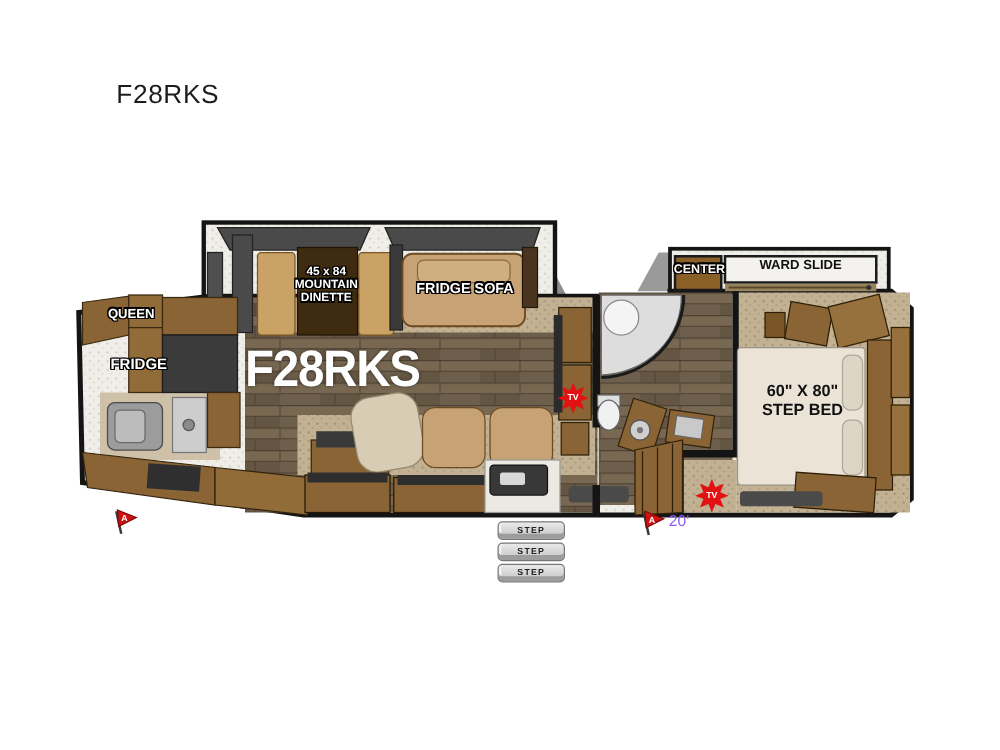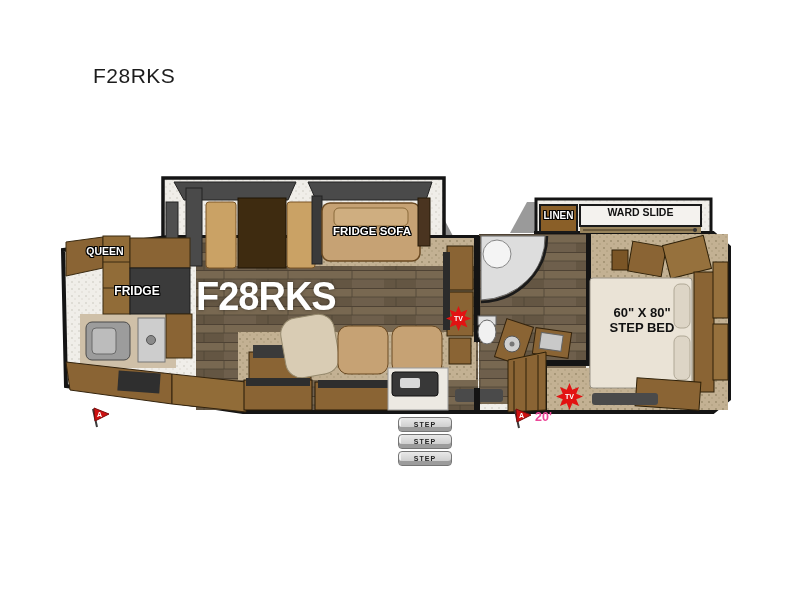--- a/index.html
+++ b/index.html
@@ -16,21 +16,21 @@
          text-shadow:0 0 3px rgba(0,0,0,.45);transform:scaleY(1.08);}
   .steps{position:absolute;left:398px;top:417px;display:flex;flex-direction:column;gap:2px;}
   .step{width:52px;height:13px;border:1px solid #767676;border-radius:4px;
         background:linear-gradient(#e9e9e9,#c3c3c3);box-shadow:inset 0 -4px 0 #9c9c9c,inset 2px 0 0 #f2f2f2;
         display:flex;align-items:center;justify-content:center;
         font-size:7px;font-weight:bold;color:#222;letter-spacing:1px;}
   .tvstar{position:absolute;display:flex;align-items:center;justify-content:center;
           background:#e21212;color:#fff;font-size:7px;font-weight:bold;
           clip-path:polygon(100% 50%,74.9% 60.3%,85.4% 85.4%,60.3% 74.9%,50% 100%,39.7% 74.9%,14.6% 85.4%,25.1% 60.3%,0% 50%,25.1% 39.7%,14.6% 14.6%,39.7% 25.1%,50% 0%,60.3% 25.1%,85.4% 14.6%,74.9% 39.7%);}
   .flag{position:absolute;}
-  .awning-len{position:absolute;font-size:12.5px;font-weight:bold;color:#ec4899;}
+  .awning-len{position:absolute;font-size:12.5px;font-weight:normal;color:#8b5cf6;}
 </style>
 </head>
 <body>
 
 <div class="stage">
 
   <div class="heading">F28RKS</div>
 
   <svg class="plan" width="800" height="600" viewBox="0 0 800 600">
     <defs>
@@ -151,30 +151,35 @@
     <rect x="713" y="324" width="15" height="56" fill="#96713d" stroke="#2e2008"></rect>
     <rect x="636" y="380" width="64" height="28" fill="#8a6434" stroke="#2e2008" transform="rotate(4 668 394)"></rect>
     <rect x="592" y="393" width="66" height="12" rx="3" fill="#4a4a4a"></rect>
     <polygon points="508,360 546,352 546,410 508,412" fill="#8a6434" stroke="#2e2008"></polygon>
     <line x1="514" y1="361" x2="514" y2="411" stroke="#2e2008"></line>
     <line x1="526" y1="358" x2="526" y2="411" stroke="#2e2008"></line>
     <line x1="538" y1="355" x2="538" y2="410" stroke="#2e2008"></line>
   </svg>
 
   <div class="lbl" style="left:80px;top:246px;width:50px;font-size:10.5px;">QUEEN</div>
-  <div class="lbl" style="left:84px;top:285px;width:54px;font-size:12px;margin-left:26px;">FRIDGE</div>
-
+  <div class="lbl" style="left:84px;top:285px;width:54px;font-size:12px;">FRIDGE</div>
+
+  <div class="lbl" style="left:224px;top:213px;width:74px;font-size:9.5px;">
+    <div>45 x 84</div>
+    <div>MOUNTAIN</div>
+    <div>DINETTE</div>
+  </div>
 
   <div class="lbl" style="left:324px;top:225px;width:96px;font-size:11.5px;">FRIDGE SOFA</div>
 
   <div class="model" style="left:196px;top:275px;">F28RKS</div>
 
 
 
-  <div class="lbl" style="left:539px;top:211px;width:39px;font-size:10px;">LINEN</div>
+  <div class="lbl" style="left:539px;top:211px;width:39px;font-size:10px;">CENTER</div>
   <div class="lbl-dark" style="left:580px;top:207px;width:121px;font-size:10.5px;font-weight:bold;">WARD SLIDE</div>
 
   <div class="lbl-dark" style="left:590px;top:306px;width:104px;font-size:13px;font-weight:bold;">
     <div>60" X 80"</div>
     <div>STEP BED</div>
   </div>
 
   <div class="steps">
     <div class="step">STEP</div>
     <div class="step">STEP</div>

